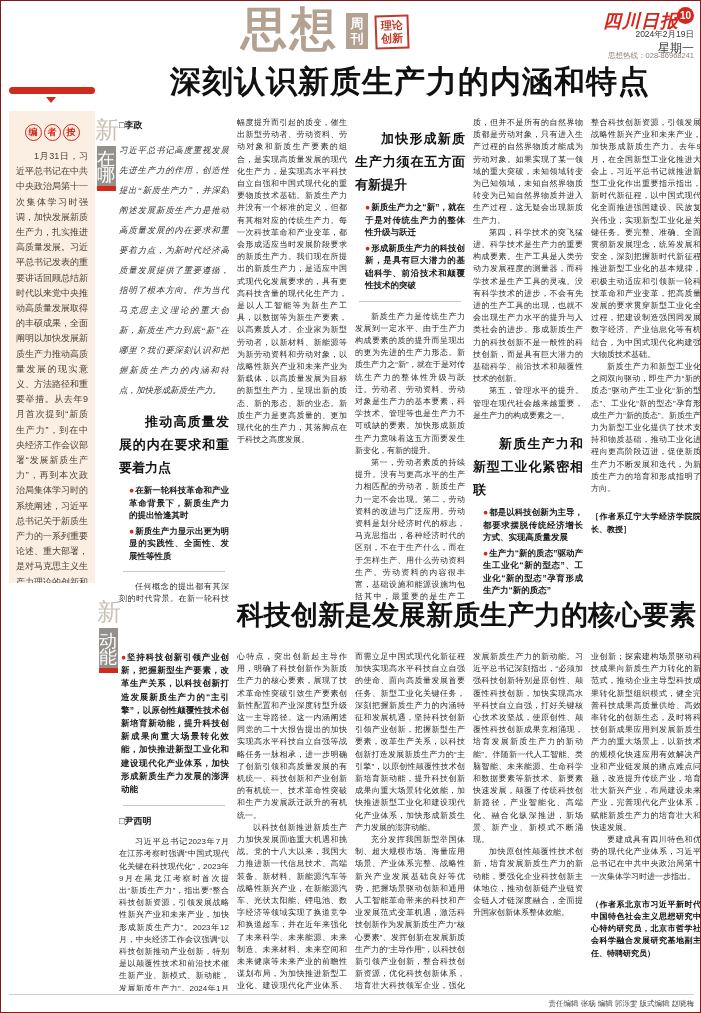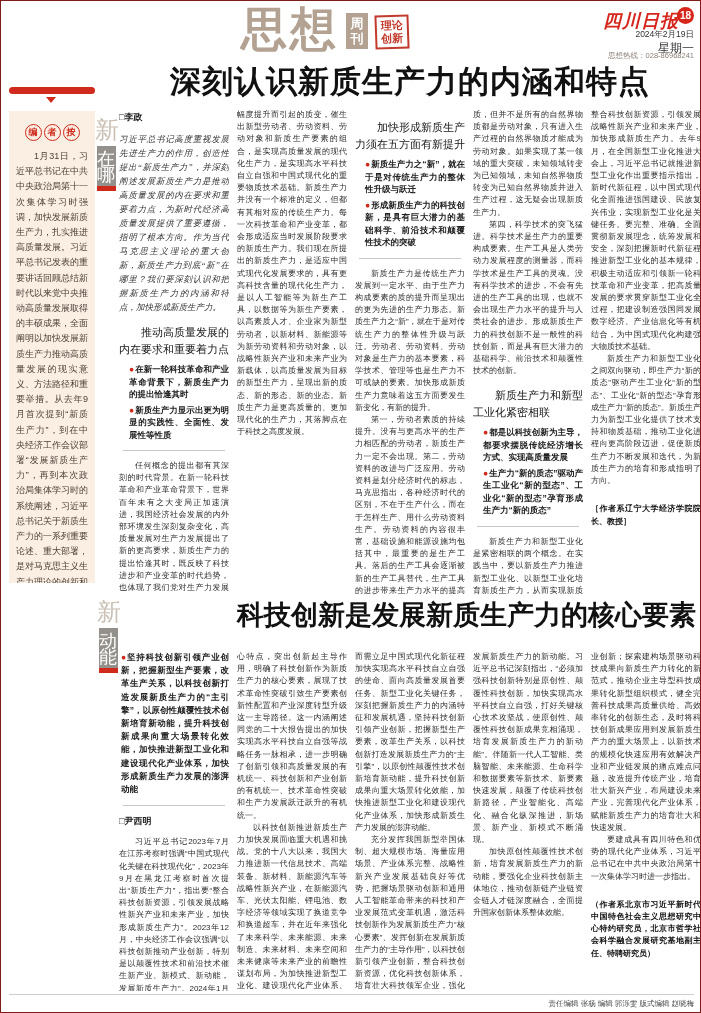--- a/index.html
+++ b/index.html
@@ -38,28 +38,28 @@
   .ednote p{margin:0;font-size:9px;line-height:15.2px;color:#4d4138;text-align:justify;text-indent:2em;}
   
   .marker{position:absolute;width:22px;}
   .m1{left:94px;top:116px;} .m2{left:96px;top:598px;}
   .marker .big{font-family:"Liberation Serif",serif;font-size:24px;color:#c9bfb3;line-height:26px;text-align:center;}
   .marker .mbox{margin:3px auto 0;width:19px;background:#94908b;color:#fff;font-size:18px;line-height:16px;
         text-align:center;word-break:break-all;padding:5px 0 3px;}
   .marker .cap{width:19px;height:5px;background:#cf2a1b;margin:0 auto;}
   
   .col{position:absolute;width:110px;overflow:hidden;}
-  .a1{top:108px;height:486px;} .a2{top:650px;height:340px;}
+  .a1{top:116px;height:486px;} .a2{top:650px;height:340px;}
   .c1{left:118px;} .c2{left:236px;} .c3{left:354px;} .c4{left:472px;} .c5{left:590px;}
   .col p{margin:0;font-size:8px;line-height:12.2px;text-align:justify;color:#2b2b2b;text-indent:2em;}
   .col p.ni{text-indent:0;}
   .byline{font-size:9px;color:#222;margin:2px 0 8px;font-weight:bold;}
   .intro{font-family:"Liberation Serif",serif;font-style:italic;}
-  .intro p{font-size:8.5px;line-height:14px;color:#333;}
-  .subhead{font-size:11px;font-weight:normal;color:#141414;line-height:17px;margin:10px 0 5px;text-indent:2em;text-align:justify;}
+  .intro p{font-size:8.5px;line-height:20px;color:#333;}
+  .subhead{font-size:13px;font-weight:bold;color:#141414;line-height:23px;margin:10px 0 5px;text-indent:2em;text-align:justify;}
   .bullet{font-size:8.5px;font-weight:bold;color:#222;line-height:12.5px;margin:3px 0;padding-left:10px;text-align:justify;}
   .bullet .dot{color:#cf2a1b;margin-right:1px;}
   .rule{border:none;border-top:1px solid #c6c6c6;margin:9px 4px;}
   .author{font-size:8px;font-weight:bold;line-height:12.2px;color:#111;text-align:justify;margin-top:16px;}
   .sum{font-size:8.5px;font-weight:bold;color:#222;line-height:13.2px;text-align:justify;padding-left:2px;}
   .sum .dot{color:#cf2a1b;}
   
   .footline{position:absolute;left:8px;top:993px;width:685px;border-top:1px solid #cfcfcf;}
   .credits{position:absolute;left:380px;top:998px;width:313px;text-align:right;font-size:7.5px;color:#4a4a4a;}
 </style>
@@ -68,21 +68,21 @@
 
 <div class="page">
 
   <div class="logo-main">思想</div>
   <div class="logo-sub">周刊</div>
   <div class="seal">
     <div>理论</div>
     <div>创新</div>
   </div>
   <div class="paper-logo">四川日报</div>
-  <div class="page-circle">18</div>
+  <div class="page-circle">10</div>
   <div class="date-line">2024年2月19日</div>
   <div class="weekday-line">星期一</div>
   <div class="hotline">思想热线：028-86968241</div>
 
   <div class="headline1">深刻认识新质生产力的内涵和特点</div>
 
   <div class="rb"></div>
   <div class="rb-arrow"></div>
   <div class="ednote">
     <div class="ed-label">
@@ -120,20 +120,21 @@
     <div class="bullet"><span class="dot">●</span><span>形成新质生产力的科技创新，是具有巨大潜力的基础科学、前沿技术和颠覆性技术的突破</span></div>
     <hr class="rule">
     <p>新质生产力是传统生产力发展到一定水平、由于生产力构成要素的质的提升而呈现出的更为先进的生产力形态。新质生产力之“新”，就在于是对传统生产力的整体性升级与跃迁。劳动者、劳动资料、劳动对象是生产力的基本要素，科学技术、管理等也是生产力不可或缺的要素。加快形成新质生产力意味着这五方面要发生新变化，有新的提升。</p>
     <p>第一，劳动者素质的持续提升。没有与更高水平的生产力相匹配的劳动者，新质生产力一定不会出现。第二，劳动资料的改进与广泛应用。劳动资料是划分经济时代的标志，马克思指出，各种经济时代的区别，不在于生产什么，而在于怎样生产、用什么劳动资料生产。劳动资料的内容很丰富，基础设施和能源设施均包括其中，最重要的是生产工具。落后的生产工具会逐渐被新的生产工具替代，生产工具的进步带来生产力水平的提高与人类社会的进步，每一次工业革命就表现为生产工具的变革。</p>
 
   </div>
 
   <div class="col a1 c4">
     <p class="ni">质，但并不是所有的自然界物质都是劳动对象，只有进入生产过程的自然界物质才能成为劳动对象。如果实现了某一领域的重大突破，未知领域转变为已知领域，未知自然界物质转变为已知自然界物质并进入生产过程，这无疑会出现新质生产力。</p>
     <p>第四，科学技术的突飞猛进。科学技术是生产力的重要构成要素。生产工具是人类劳动力发展程度的测量器，而科学技术是生产工具的灵魂。没有科学技术的进步，不会有先进的生产工具的出现，也就不会出现生产力水平的提升与人类社会的进步。形成新质生产力的科技创新不是一般性的科技创新，而是具有巨大潜力的基础科学、前沿技术和颠覆性技术的创新。</p>
+    <p>第五，管理水平的提升。管理在现代社会越来越重要，是生产力的构成要素之一。</p>
     <div class="subhead">新质生产力和新型工业化紧密相联</div>
     <div class="bullet"><span class="dot">●</span><span>都是以科技创新为主导，都要求摆脱传统经济增长方式、实现高质量发展</span></div>
     <div class="bullet"><span class="dot">●</span><span>生产力“新的质态”驱动产生工业化“新的型态”、工业化“新的型态”孕育形成生产力“新的质态”</span></div>
     <hr class="rule">
     <p>新质生产力和新型工业化是紧密相联的两个概念。在实践当中，要以新质生产力推进新型工业化、以新型工业化培育新质生产力，从而实现新质生产力和新型工业化的双向驱动。</p>
   </div>
 
   <div class="col a1 c5">
     <p class="ni">整合科技创新资源，引领发展战略性新兴产业和未来产业，加快形成新质生产力。去年9月，在全国新型工业化推进大会上，习近平总书记就推进新型工业化作出重要指示指出，新时代新征程，以中国式现代化全面推进强国建设、民族复兴伟业，实现新型工业化是关键任务。要完整、准确、全面贯彻新发展理念，统筹发展和安全，深刻把握新时代新征程推进新型工业化的基本规律，积极主动适应和引领新一轮科技革命和产业变革，把高质量发展的要求贯穿新型工业化全过程，把建设制造强国同发展数字经济、产业信息化等有机结合，为中国式现代化构建强大物质技术基础。</p>
     <p>新质生产力和新型工业化之间双向驱动，即生产力“新的质态”驱动产生工业化“新的型态”、工业化“新的型态”孕育形成生产力“新的质态”。新质生产力为新型工业化提供了技术支持和物质基础，推动工业化进程向更高阶段迈进，促使新质生产力不断发展和迭代，为新质生产力的培育和形成指明了方向。</p>

